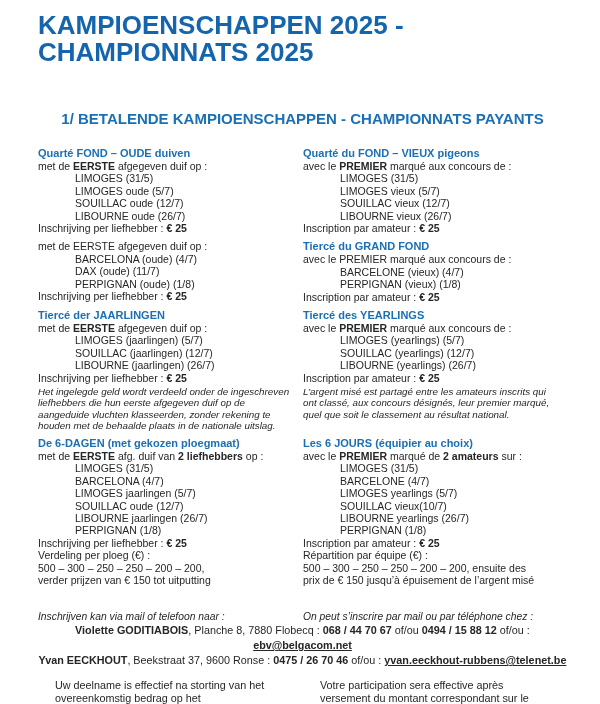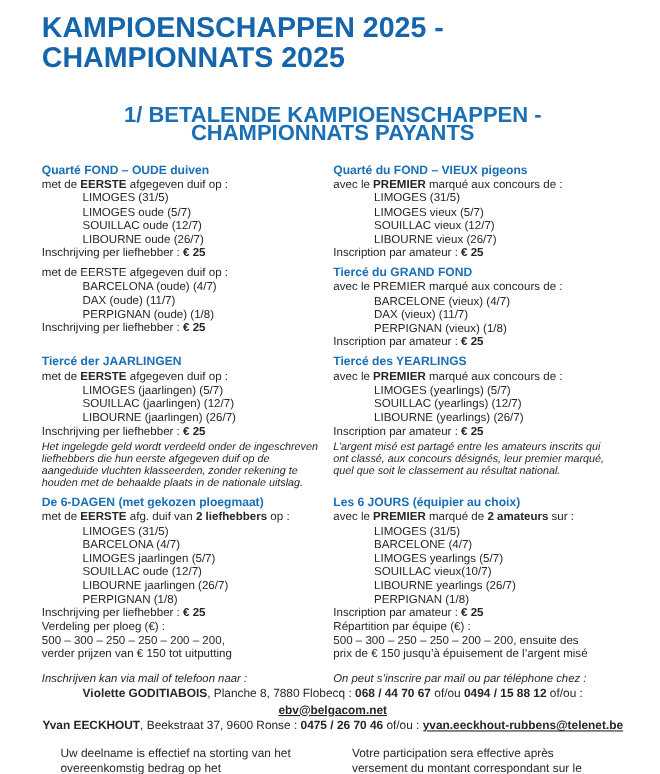--- a/index.html
+++ b/index.html
@@ -14,24 +14,24 @@
 
   .title {
     margin: 4px 0 0;
     text-align: left;
     color: #1565ac;
     font-size: 26px;
     line-height: 27px;
     font-weight: 700;
   }
   .subtitle {
-    margin: 31px 0 0;
+    margin: 45px 0 0;
     text-align: center;
     color: #1a6fb5;
-    font-size: 20px;
+    font-size: 15px;
     line-height: 16px;
     font-weight: 700;
   }
 
   .grid {
     display: grid;
     grid-template-columns: 265px 1fr;
     margin-top: 20px;
   }
   .section { margin-bottom: 6px; font-size: 10.5px; line-height: 12.4px; }
@@ -45,21 +45,21 @@
     padding-right: 6px;
   }
   .italic { }
 
   .contact-intros {
     display: grid;
     grid-template-columns: 265px 1fr;
     font-size: 10.3px;
     line-height: 12px;
     font-style: italic;
-    margin-top: 5px;
+    margin-top: 19px;
   }
   .contact-line { text-align: center; font-size: 10.8px; line-height: 14.8px; }
   .email { font-weight: 700; text-decoration: underline; color: #262626; }
 
   .pay-row {
     display: grid;
     grid-template-columns: 265px 1fr;
     font-size: 10.8px;
     line-height: 13.5px;
     margin-top: 11px;
@@ -103,21 +103,20 @@
       <div class="flight">BARCELONA (oude) (4/7)</div>
       <div class="flight">DAX (oude) (11/7)</div>
       <div class="flight">PERPIGNAN (oude) (1/8)</div>
       <div><span>Inschrijving per liefhebber : </span><b>€ 25</b></div>
     </div>
 
     <div class="section">
       <div class="sec-heading">Tiercé du GRAND FOND</div>
       <div>avec le PREMIER marqué aux concours de :</div>
       <div class="flight">BARCELONE (vieux) (4/7)</div>
-      <div class="flight">DAX (vieux) (11/7)</div>
       <div class="flight">PERPIGNAN (vieux) (1/8)</div>
       <div><span>Inscription par amateur : </span><b>€ 25</b></div>
     </div>
 
     <div class="section">
       <div class="sec-heading">Tiercé der JAARLINGEN</div>
       <div><span>met de </span><b>EERSTE</b><span> afgegeven duif op :</span></div>
       <div class="flight">LIMOGES (jaarlingen) (5/7)</div>
       <div class="flight">SOUILLAC (jaarlingen) (12/7)</div>
       <div class="flight">LIBOURNE (jaarlingen) (26/7)</div>

